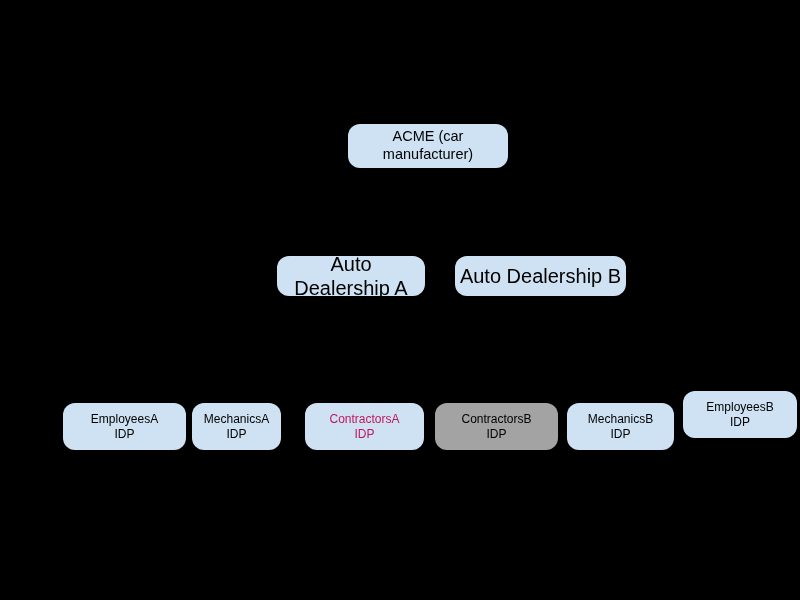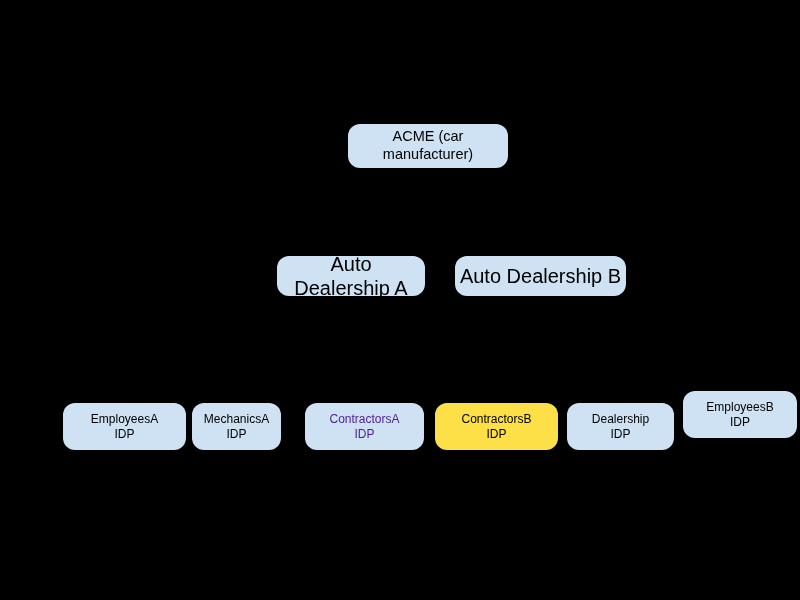--- a/index.html
+++ b/index.html
@@ -65,22 +65,22 @@
     </svg>
   <div id="node-layer">
       <div class="node level-1" style="left: 348px; top: 124px; width: 160px; height: 44px; background: rgb(207, 226, 243); color: rgb(0, 0, 0);"><span>ACME (car
 manufacturer)</span></div>
       <div class="node level-2" style="left: 277px; top: 256px; width: 148px; height: 40px; background: rgb(207, 226, 243); color: rgb(0, 0, 0);"><span>Auto Dealership A</span></div>
       <div class="node level-2" style="left: 455px; top: 256px; width: 171px; height: 40px; background: rgb(207, 226, 243); color: rgb(0, 0, 0);"><span>Auto Dealership B</span></div>
       <div class="node level-3" style="left: 63px; top: 403px; width: 123px; height: 47px; background: rgb(207, 226, 243); color: rgb(0, 0, 0);"><span>EmployeesA
 IDP</span></div>
       <div class="node level-3" style="left: 192px; top: 403px; width: 89px; height: 47px; background: rgb(207, 226, 243); color: rgb(0, 0, 0);"><span>MechanicsA
 IDP</span></div>
-      <div class="node level-3" style="left: 305px; top: 403px; width: 119px; height: 47px; background: rgb(207, 226, 243); color: #4c1d95;"><span>ContractorsA
+      <div class="node level-3" style="left: 305px; top: 403px; width: 119px; height: 47px; background: rgb(207, 226, 243); color: #be185d;"><span>ContractorsA
 IDP</span></div>
-      <div class="node level-3" style="left: 435px; top: 403px; width: 123px; height: 47px; background: #fde047; color: rgb(0, 0, 0);"><span>ContractorsB
+      <div class="node level-3" style="left: 435px; top: 403px; width: 123px; height: 47px; background: #a3a3a3; color: rgb(0, 0, 0);"><span>ContractorsB
 IDP</span></div>
-      <div class="node level-3" style="left: 567px; top: 403px; width: 107px; height: 47px; background: rgb(207, 226, 243); color: rgb(0, 0, 0);"><span>Dealership
+      <div class="node level-3" style="left: 567px; top: 403px; width: 107px; height: 47px; background: rgb(207, 226, 243); color: rgb(0, 0, 0);"><span>MechanicsB
 IDP</span></div>
       <div class="node level-3" style="left: 683px; top: 391px; width: 114px; height: 47px; background: rgb(207, 226, 243); color: rgb(0, 0, 0);"><span>EmployeesB
 IDP</span></div>
     </div>
 </div>
 
 </body></html>

